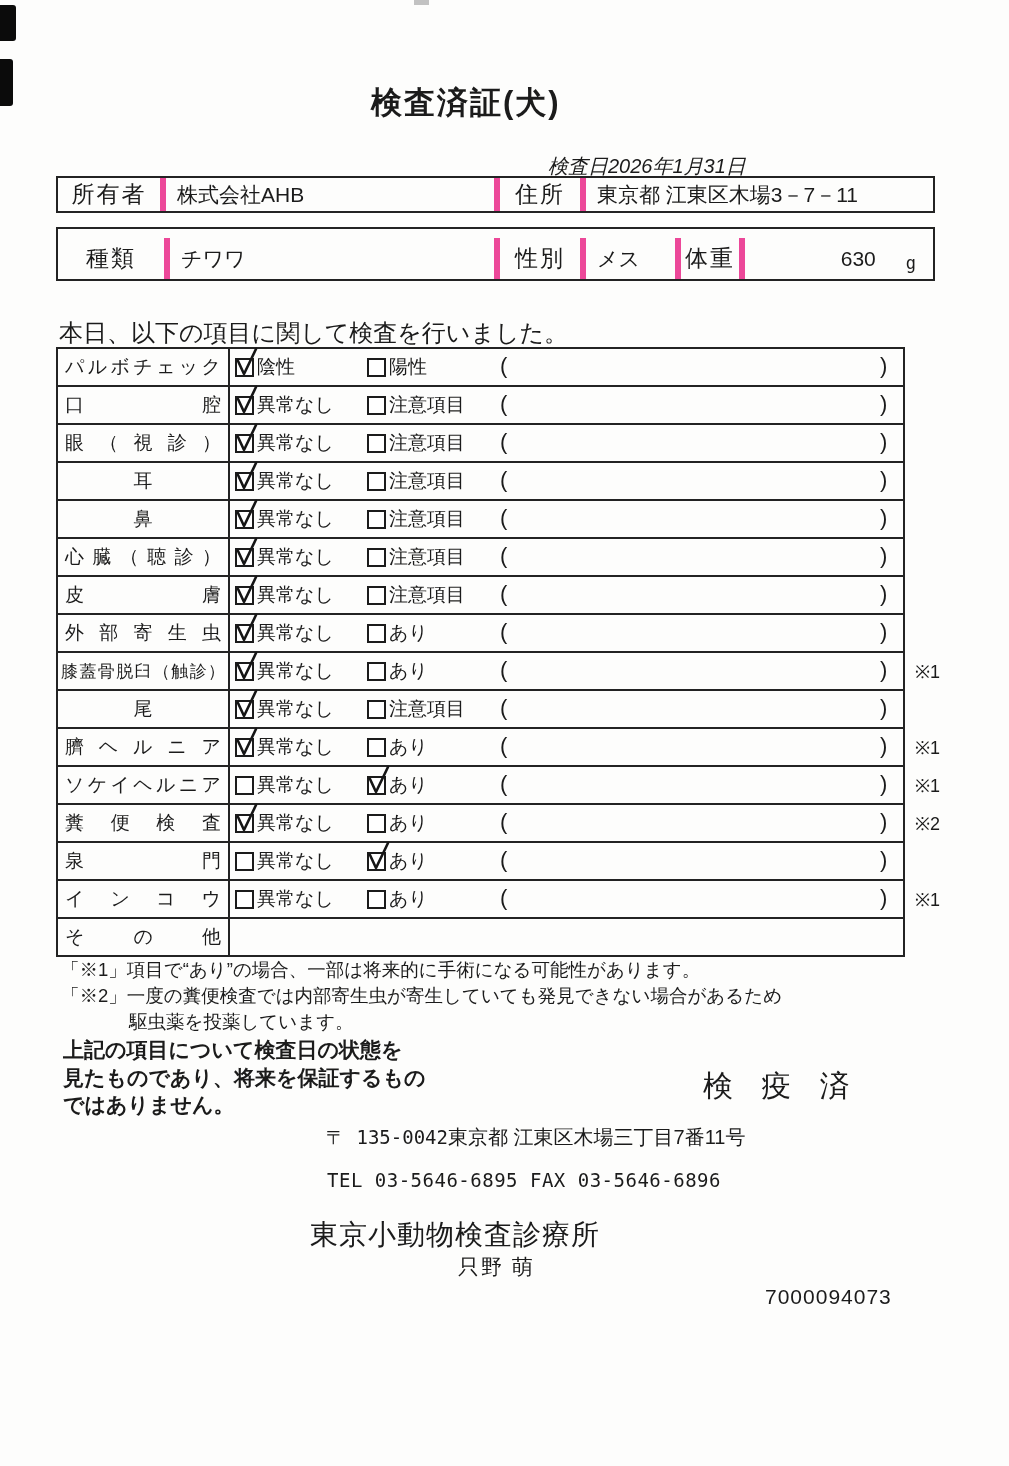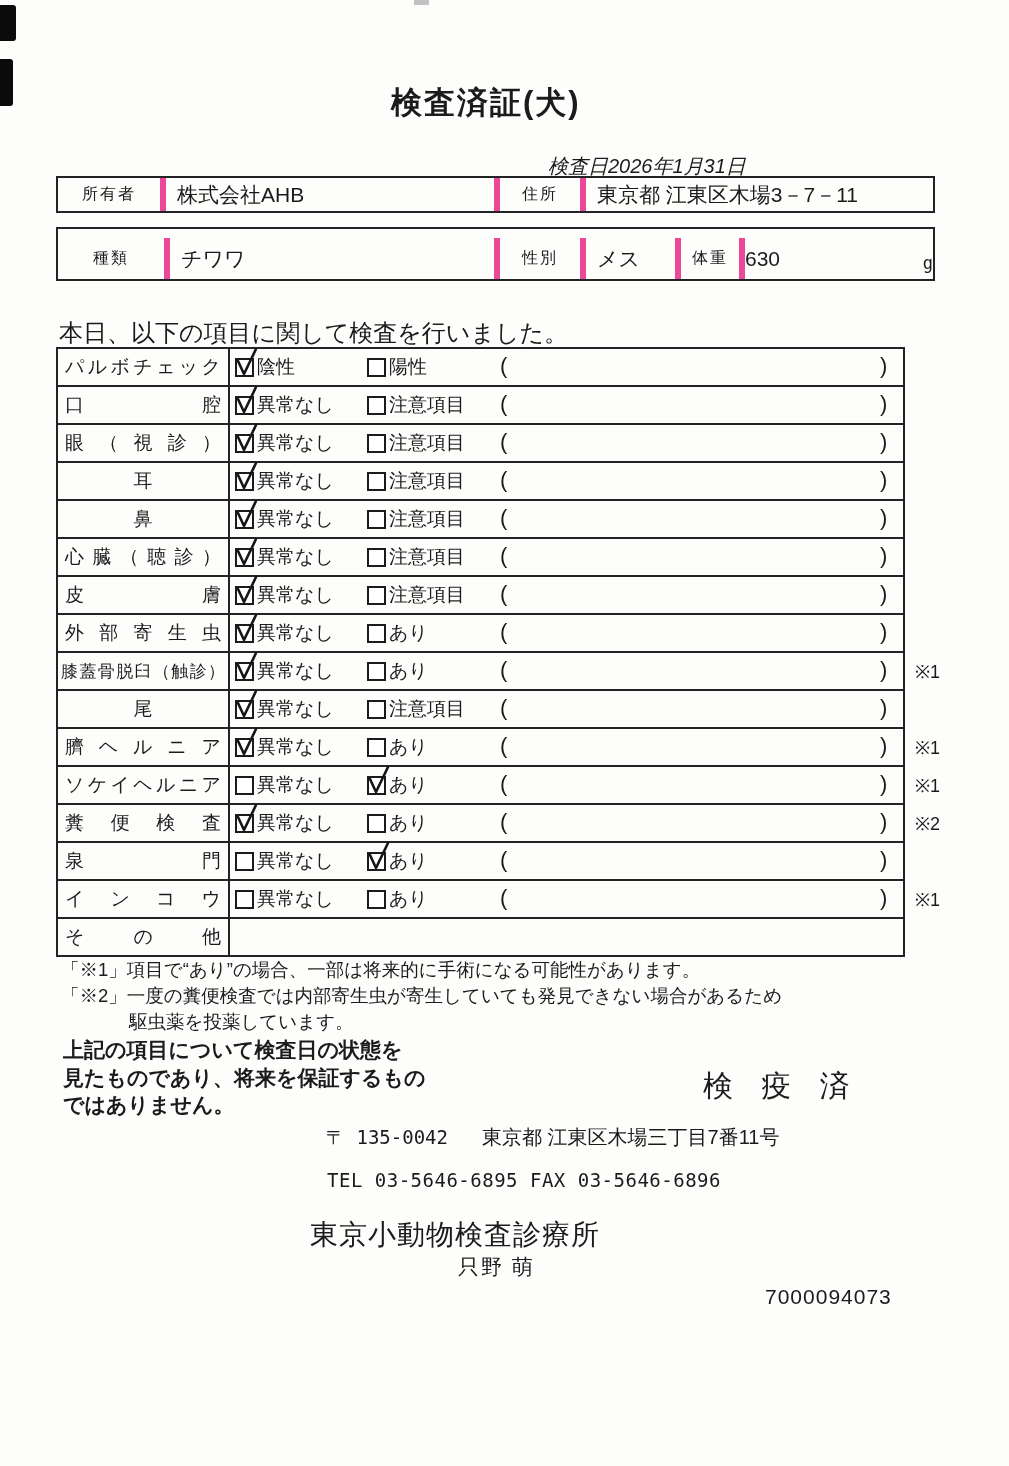--- a/index.html
+++ b/index.html
@@ -3,34 +3,34 @@
 <meta charset="utf-8">
 <style>
   html,body{margin:0;padding:0;background:#e9e9e9;}
   .page{position:relative;width:1009px;height:1466px;background:#fdfdfc;
         font-family:"Liberation Sans",sans-serif;color:#1b1b1b;overflow:hidden;margin:0 auto;}
   
   .a1{position:absolute;left:0;top:5px;width:16px;height:36px;background:#0b0b0b;border-radius:0 3px 3px 0;}
   .a2{position:absolute;left:0;top:59px;width:13px;height:47px;background:#0b0b0b;border-radius:0 3px 3px 0;}
   .a3{position:absolute;left:414px;top:0;width:15px;height:5px;background:#c2c2c2;}
   
-  .title{position:absolute;left:391px;top:82px;margin:0;font-size:31px;font-weight:600;letter-spacing:2px;}
+  .title{position:absolute;left:371px;top:82px;margin:0;font-size:31px;font-weight:600;letter-spacing:2px;}
   .exam-date{position:absolute;left:548px;top:153px;width:349px;display:flex;justify-content:flex-start;align-items:baseline;font-size:20px;font-style:italic;}
   
   .t1{position:absolute;left:56px;top:176px;width:879px;height:37px;display:grid;
       grid-template-columns:102px 334px 86px 1fr;border:2px solid #232323;box-sizing:border-box;}
   .t2{position:absolute;left:56px;top:227px;width:879px;border:2px solid #232323;box-sizing:border-box;}
   .t2 .r1{display:grid;grid-template-columns:106px 330px 86px 95px 64px 1fr;height:41px;margin-top:9px;}
   .t2 .r2{display:grid;grid-template-columns:106px 330px 86px 1fr;height:43px;border-top:2px solid #232323;}
   .cell{display:flex;align-items:center;box-sizing:border-box;font-size:21px;}
   .cell + .cell{border-left:6px solid #ec4899;}
-  .lab{justify-content:center;font-size:16px;letter-spacing:2px;}
+  .lab{justify-content:center;font-size:23px;letter-spacing:2px;}
   .lab.spread{justify-content:space-between;padding:0 8px;letter-spacing:0;}
   .val{padding-left:11px;}
-  .wval{justify-content:space-between;padding-right:0;gap:30px;}
+  .wval{justify-content:flex-end;padding-right:17px;gap:30px;}
   .unit{font-family:"DejaVu Sans Mono",monospace;font-size:17px;align-self:flex-end;margin-bottom:6px;}
   .nolab{font-size:19px;letter-spacing:0;}
   .intro{position:absolute;left:59px;top:317px;font-size:24px;}
   
   .itable{position:absolute;left:56px;top:347px;width:849px;height:610px;border:2px solid #232323;
           box-sizing:border-box;display:flex;flex-direction:column;overflow:visible;}
   .irow{flex:1;display:flex;position:relative;}
   .irow + .irow{border-top:2px solid #232323;}
   .ilabel{width:172px;border-right:2px solid #232323;display:flex;align-items:center;
           justify-content:space-between;padding:0 7px;box-sizing:border-box;font-size:19px;}
@@ -46,21 +46,21 @@
   .tick path{stroke:#151515;stroke-width:2.6;fill:none;stroke-linecap:round;stroke-linejoin:round;}
   .paren{position:absolute;top:50%;transform:translateY(-52%);font-size:22px;font-weight:400;}
   .po{left:270px;}
   .pc{left:650px;}
   .refmark{position:absolute;left:857px;top:50%;transform:translateY(-50%);font-size:18px;white-space:nowrap;}
   
   .notes{position:absolute;left:61px;top:957px;font-size:18.5px;line-height:25.8px;}
   .note-indent{padding-left:68px;}
   .disclaimer{position:absolute;left:63px;top:1036px;font-size:21px;line-height:27.5px;font-weight:600;}
   .stamp{position:absolute;left:703px;top:1066px;font-size:30px;letter-spacing:10px;font-weight:500;}
-  .addr{position:absolute;left:326px;top:1124px;display:flex;gap:34px;align-items:baseline;}
+  .addr{position:absolute;left:326px;top:1124px;display:flex;align-items:baseline;}
   .postal{font-family:"DejaVu Sans Mono",monospace;font-size:19px;}
   .addr-text{font-size:20px;}
   .tel{position:absolute;left:327px;top:1169px;font-family:"DejaVu Sans Mono",monospace;font-size:19px;letter-spacing:0.5px;}
   .clinic{position:absolute;left:310px;top:1216px;font-size:28px;font-weight:500;letter-spacing:1px;}
   .examiner{position:absolute;left:458px;top:1253px;font-size:21px;letter-spacing:2px;}
   .serial{position:absolute;left:765px;top:1285px;font-size:21px;letter-spacing:1px;}
 </style>
 </head>
 <body>
 

